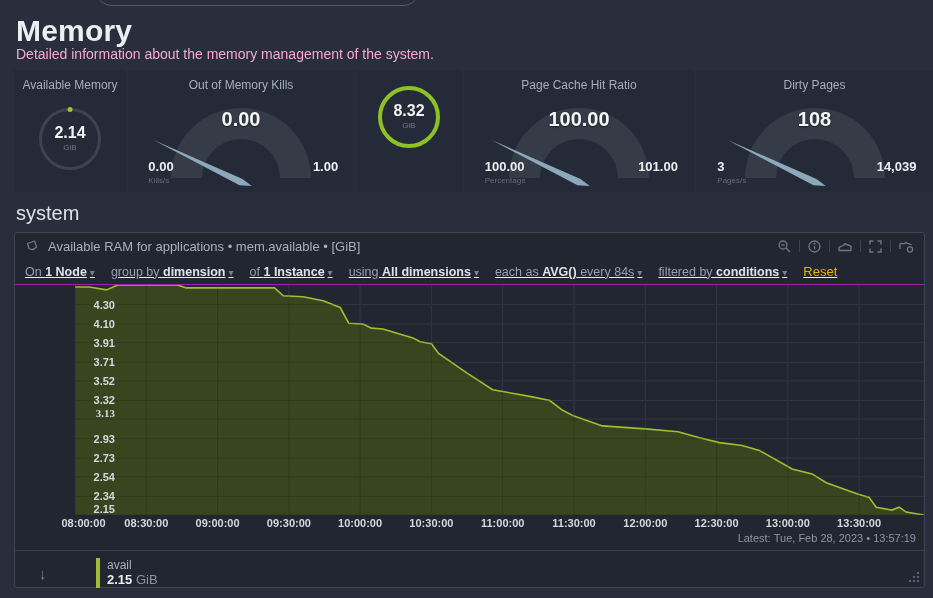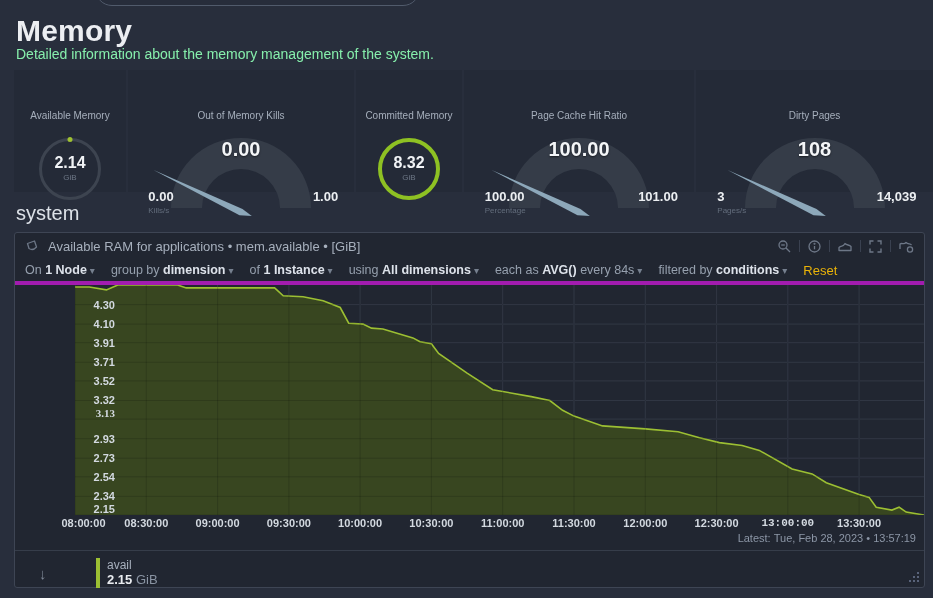--- a/index.html
+++ b/index.html
@@ -9,27 +9,27 @@
     background:#282e3c;
     font-family:"Liberation Sans", sans-serif;
     color:#e8ebef;
   }
   
   .search-remnant { position:absolute; left:95px; top:-29px; width:325px; height:35px;
     border:1px solid #515b6c; border-radius:17px; background:#272d3b; }
 
   
   .page-title { position:absolute; left:16px; top:14px; font-size:30px; font-weight:bold; color:#eceef2; letter-spacing:.2px; }
-  .page-subtitle { position:absolute; left:16px; top:46px; font-size:14px; color:#86efac; }
+  .page-subtitle { position:absolute; left:16px; top:46px; font-size:14px; color:#f9a8d4; }
 
   
   .gauges { position:absolute; left:14px; top:70px; display:flex; gap:2px; }
   .gcard { background:#242a37; height:122px; position:relative; }
   .w1 { width:112px; } .w2 { width:226px; } .w3 { width:106px; } .w4 { width:230px; } .w5 { width:237px; }
-  .gtitle { padding-top:8px; text-align:center; font-size:10px; line-height:1.2; color:#a6afbc;margin-top:32px; }
+  .gtitle { padding-top:8px; text-align:center; font-size:12px; line-height:1.2; color:#a6afbc; }
   
   .ring { position:relative; width:62px; height:62px; border-radius:50%; margin:16px auto 0; }
   .ring-dim { border:3px solid #3d4450; }
   .ring-green { border:4px solid #8ec123; }
   .ring .dot { position:absolute; left:50%; top:-4px; transform:translateX(-50%); width:5px; height:5px; border-radius:50%; background:#9fc131; }
   .rval { text-align:center; margin-top:13px; font-size:16px; font-weight:bold; color:#f1f3f6; }
   .runit { text-align:center; margin-top:1px; font-size:8px; color:#6e7887; }
   .ring-green .rval { margin-top:12px; }
   
   .gwrap { position:relative; height:96px; margin-top:0; }
@@ -45,21 +45,21 @@
   
   .chart-card { position:absolute; left:14px; top:232px; width:911px; height:356px;
     background:#212631; border:1px solid #3e4554; border-radius:3px; }
   .chead { height:26px; display:flex; align-items:center; padding:0 10px; }
   .chead .ctitle { font-size:13px; color:#a7b0bd; margin-left:8px; }
   .cicons { margin-left:auto; display:flex; align-items:center; gap:7px; }
   .cicons svg { display:block; }
   .vdiv { width:1px; height:12px; background:#3a4150; }
   .icon-btn { cursor:pointer; line-height:0; }
 
-  .ctoolbar { height:26px; display:flex; align-items:center; gap:16px; padding:0 10px; font-size:12.5px; border-bottom:4px solid #a21caf; }
+  .ctoolbar { height:26px; display:flex; align-items:center; gap:16px; padding:0 10px; font-size:12.5px; border-bottom:1px solid #a21caf;text-decoration:underline; }
   .tseg { color:#96a0ae; cursor:pointer; white-space:nowrap; }
   .tseg b { color:#dde2ea; font-weight:bold; }
   .caret { color:#76808f; font-size:10px; margin-left:3px; }
   .reset-btn { color:#eab308; font-size:13px; cursor:pointer; }
 
   .cplot { position:relative; margin-left:60px; width:849px; height:230px; }
   .cplot svg { position:absolute; left:0; top:0; }
   .ylabels span { position:absolute; right:809px; width:46px; text-align:right; transform:translateY(-50%);
      font-size:11px; font-weight:bold; color:#d3d9e0; white-space:nowrap; }
   .xlabels { position:relative; margin-left:60px; width:849px; height:17px; }
@@ -107,21 +107,20 @@
         <polygon points="-2.5,44 86.5,82.9 95.8,90 83.5,89.2" fill="#8da8ba"></polygon>
       </svg>
       <div class="gval">0.00</div>
       <div class="gmin">0.00</div>
       <div class="gmax">1.00</div>
       <div class="gunit">Kills/s</div>
     </div>
   </div>
 
   <div class="gcard w3">
-    <div class="gtitle">Committed Memory</div>
     <div class="ring ring-green">
       <div class="rval">8.32</div>
       <div class="runit">GiB</div>
     </div>
   </div>
 
   <div class="gcard w4">
     <div class="gtitle">Page Cache Hit Ratio</div>
     <div class="gwrap">
       <svg class="garc" width="170" height="90" viewBox="0 0 170 90">
@@ -285,21 +284,21 @@
       <span style="left: 0px; padding-left: 17px;">08:00:00</span>
       <span style="left: 71.3px;">08:30:00</span>
       <span style="left: 142.6px;">09:00:00</span>
       <span style="left: 213.9px;">09:30:00</span>
       <span style="left: 285.1px;">10:00:00</span>
       <span style="left: 356.4px;">10:30:00</span>
       <span style="left: 427.7px;">11:00:00</span>
       <span style="left: 499px;">11:30:00</span>
       <span style="left: 570.3px;">12:00:00</span>
       <span style="left: 641.6px;">12:30:00</span>
-      <span style="left: 712.8px; font-family: Liberation Mono, monospace;">13:00:00</span>
+      <span style="left: 712.8px;">13:00:00</span>
       <span style="left: 784.1px;">13:30:00</span>
     </div>
 
   <div class="latest-row">
     <span>Latest:</span>&nbsp;<b>Tue, Feb 28, 2023 • 13:57:19</b>
   </div>
 
   <div class="cdivider"></div>
 
   <div class="legend-row">

